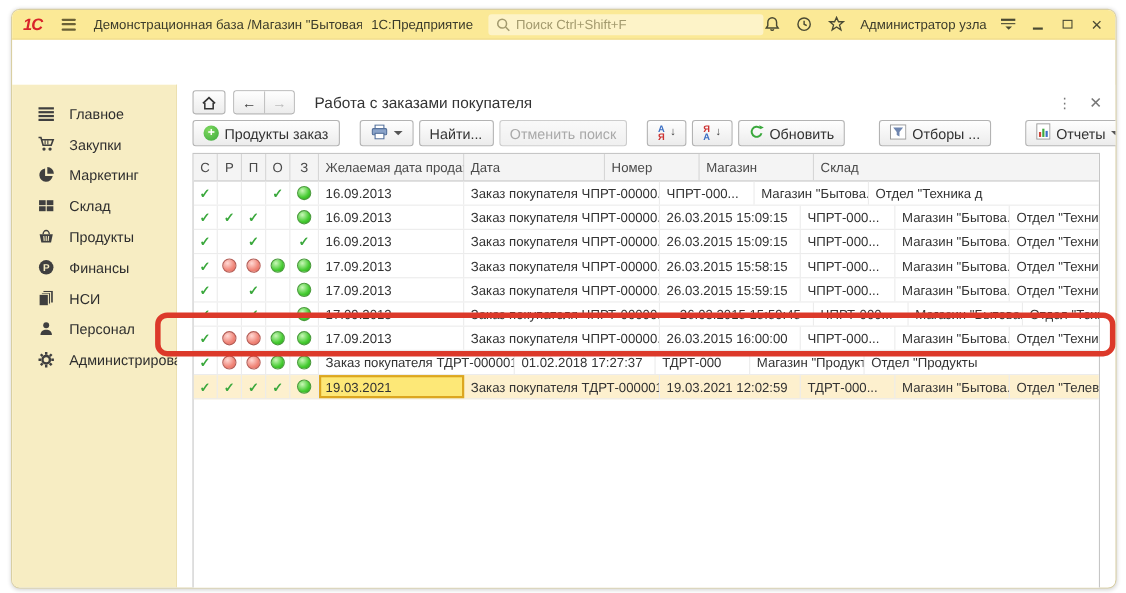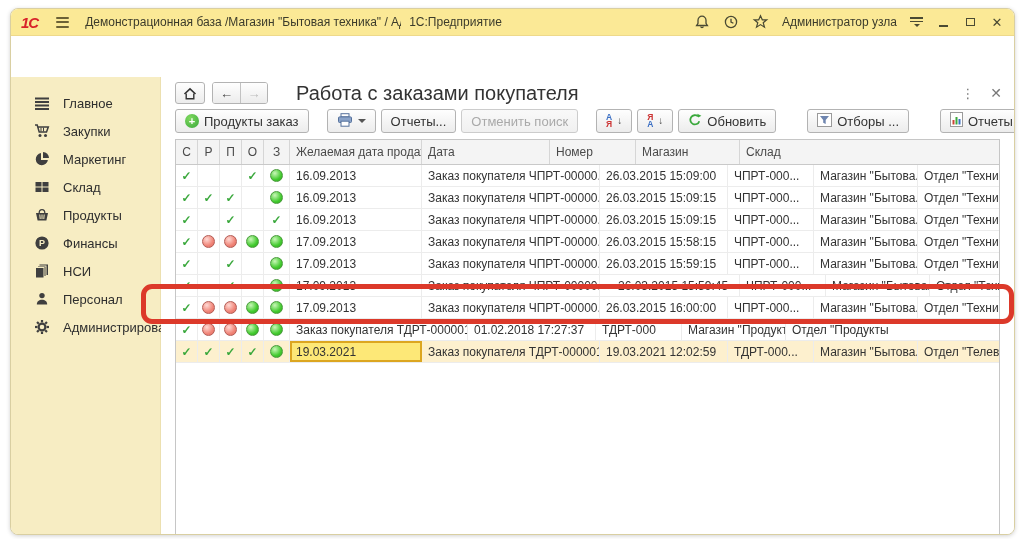--- a/index.html
+++ b/index.html
@@ -49,21 +49,21 @@
   .chrome-btn {
     height:22px; display:inline-flex; align-items:center; justify-content:center;
     background:linear-gradient(#fefefe,#ececec); border:1px solid #b3b3b3; border-radius:3px; cursor:pointer;
   }
   .home-btn { width:30px; }
   .nav-group { display:flex; margin-left:7px; border:1px solid #b3b3b3; border-radius:3px; overflow:hidden; height:22px; }
   .nav-btn { width:27px; display:flex; align-items:center; justify-content:center; background:linear-gradient(#fefefe,#ececec); cursor:pointer; font-size:13px; font-weight:bold; }
   .nav-btn + .nav-btn { border-left:1px solid #c2c2c2; }
   .back-arrow { color:#444; }
   .fwd-arrow { color:#bdbdbd; }
-  .panel-title { margin-left:28px; font-size:20px; color:#333; white-space:nowrap; }
+  .panel-title { margin-left:18px; font-size:14px; color:#333; white-space:nowrap; }
   .ph-right { margin-left:auto; display:flex; align-items:center; gap:16px; color:#777; }
   .kebab { font-size:13px; cursor:pointer; letter-spacing:0; }
   .panel-close { font-size:14px; cursor:pointer; }
   
   .toolbar { height:30px; flex:none; display:flex; align-items:center; gap:5px; padding:0 14px 6px 14px; }
   .tbtn {
     display:inline-flex; align-items:center; gap:5px; height:24px; padding:0 9px;
     background:linear-gradient(#fefefe,#ececec); border:1px solid #b3b3b3; border-radius:3px;
     font-size:13px; color:#333; cursor:pointer; white-space:nowrap;
     font-family:"Liberation Sans", sans-serif;
@@ -112,20 +112,29 @@
 
   <div class="topbar">
     <span class="logo">1С</span>
     <span class="burger">
         <i></i>
         <i></i>
         <i></i>
       </span>
     <span class="tb-title">Демонстрационная база /Магазин "Бытовая техника" / Адми...</span>
     <span class="tb-app">1С:Предприятие</span>
+    <div class="search">
+      <span class="tb-ico">
+        <svg width="13" height="13" viewBox="0 0 13 13">
+            <circle cx="5.5" cy="5.5" r="4" fill="none" stroke="#a39a6e" stroke-width="1.4"></circle>
+            <line x1="8.6" y1="8.6" x2="12" y2="12" stroke="#a39a6e" stroke-width="1.4"></line>
+          </svg>
+      </span>
+      <span>Поиск Ctrl+Shift+F</span>
+    </div>
     <div class="tb-right">
       <span class="tb-ico">
         <svg width="16" height="16" viewBox="0 0 16 16">
             <path d="M8 2.2a4 4 0 0 1 4 4v3.2l1.4 2.1H2.6L4 9.4V6.2a4 4 0 0 1 4-4z" fill="none" stroke="#4a4a33" stroke-width="1.3"></path>
             <path d="M6.6 12.6a1.5 1.5 0 0 0 2.8 0" fill="none" stroke="#4a4a33" stroke-width="1.3"></path>
           </svg>
       </span>
       <span class="tb-ico">
         <svg width="16" height="16" viewBox="0 0 16 16">
             <circle cx="8" cy="8" r="5.6" fill="none" stroke="#4a4a33" stroke-width="1.3"></circle>
@@ -299,21 +308,21 @@
         <button class="tbtn">
           <span>
             <svg width="16" height="14" viewBox="0 0 16 14">
                 <rect x="4" y="0.7" width="8" height="3.2" fill="#fff" stroke="#55719c"></rect>
                 <rect x="1.5" y="3.9" width="13" height="5.6" rx="1" fill="#8aa3c9" stroke="#55719c"></rect>
                 <rect x="4" y="8.2" width="8" height="5" fill="#fff" stroke="#55719c"></rect>
               </svg>
           </span>
           <span class="caret"></span>
         </button>
-        <button class="tbtn">Отчеты...</button>
+        <button class="tbtn">Найти...</button>
         <button class="tbtn disabled">Отменить поиск</button>
         <span class="gap"></span>
         <button class="tbtn">
           <span class="sort-stack">
             <span class="s-blue">А</span>
             <span class="s-red">Я</span>
           </span>
           <span class="s-arrow">↓</span>
         </button>
         <button class="tbtn">
@@ -381,21 +390,20 @@
               <div class="cell center" style="width: 22px;"></div>
               <div class="cell center" style="width: 22px;"></div>
               <div class="cell center" style="width: 22px;">
                 <span class="chk">✓</span>
               </div>
               <div class="cell center" style="width: 26px;">
                 <span class="dot green"></span>
               </div>
               <div class="cell" style="width: 132px;">16.09.2013</div>
               <div class="cell" style="width: 178px;">Заказ покупателя ЧПРТ-00000...</div>
-              <div class="cell" style="width: 128px;">26.03.2015 15:09:00</div>
               <div class="cell" style="width: 86px;">ЧПРТ-000...</div>
               <div class="cell" style="width: 104px;">Магазин "Бытова...</div>
               <div class="cell flexc">Отдел "Техника д</div>
             </div>
             <div class="trow">
               <div class="cell center" style="width: 22px;">
                 <span class="chk">✓</span>
               </div>
               <div class="cell center" style="width: 22px;">
                 <span class="chk">✓</span>

